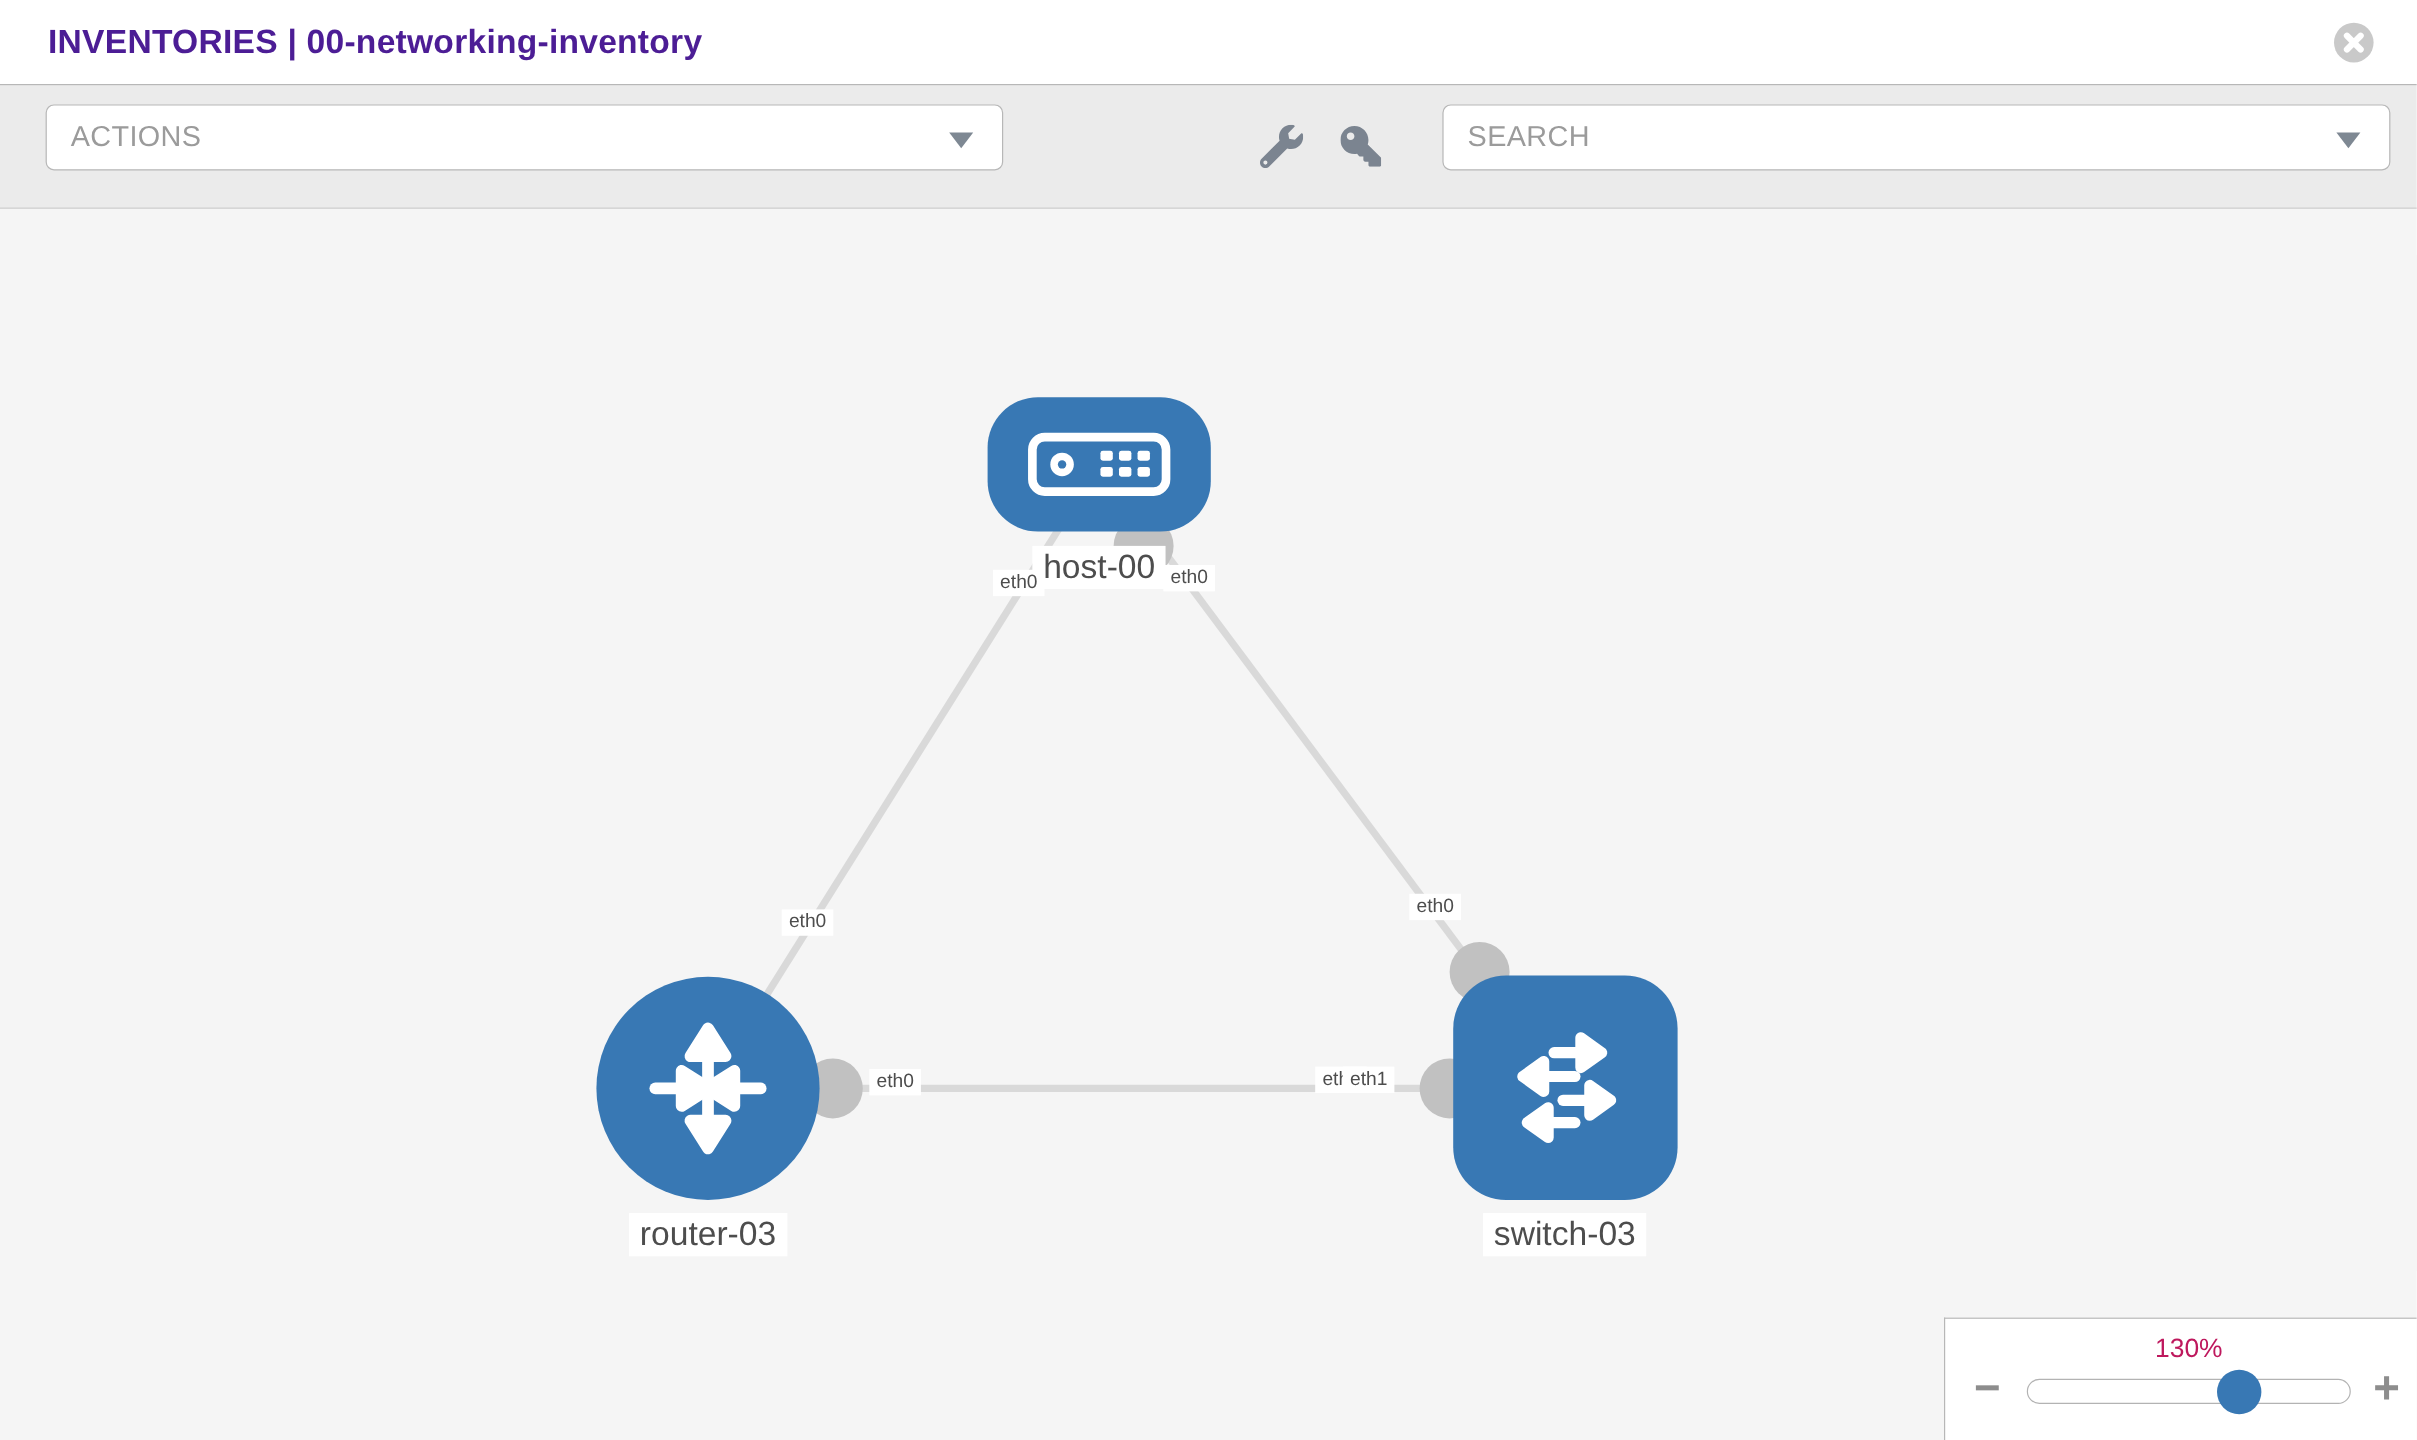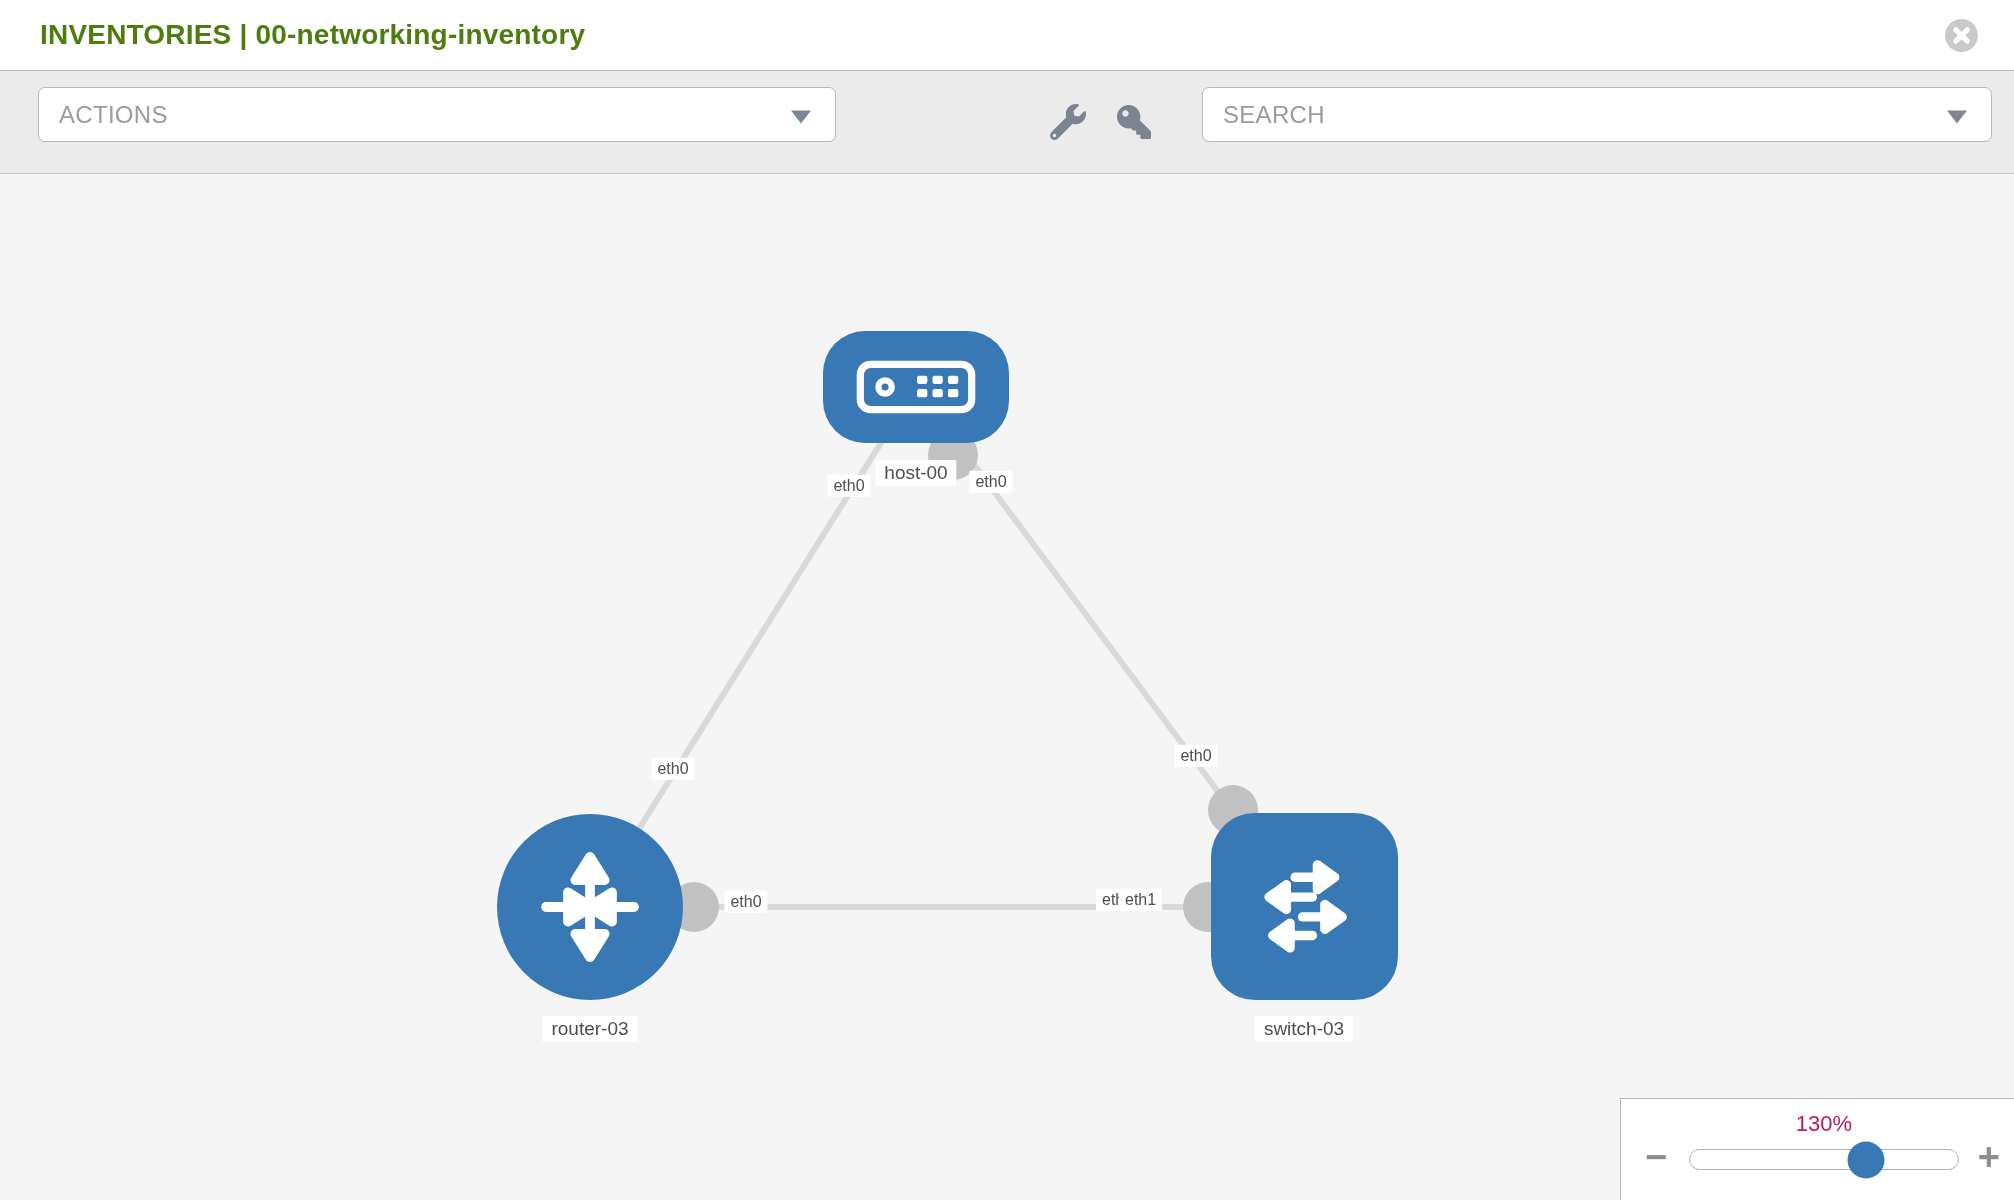--- a/index.html
+++ b/index.html
@@ -2,21 +2,21 @@
 <html><head>
 <meta charset="utf-8">
 <style>
   * { margin:0; padding:0; box-sizing:border-box; }
   html,body { width:2014px; height:1200px; overflow:hidden;
               font-family:"Liberation Sans", sans-serif; background:#fff; }
 
   
   .header { position:relative; width:100%; height:70px; background:#ffffff; }
   .header .title { position:absolute; left:40px; top:50%; transform:translateY(-50%);
-                   font-size:28px; font-weight:bold; color:#4d7c0f; letter-spacing:0.2px;text-align:right; }
+                   font-size:28px; font-weight:bold; color:#4c1d95; letter-spacing:0.2px;text-align:right; }
   .close-btn { position:absolute; right:36px; top:19px; width:33px; height:33px;
                border-radius:50%; background:#c9c9c9; border:none; cursor:pointer;
                display:flex; align-items:center; justify-content:center; }
 
   
   .toolbar { position:relative; width:100%; height:104px; background:#ebebeb;
              border-top:1px solid #b7b7b7; border-bottom:1px solid #c7c7c7; }
   .select { position:absolute; top:16px; height:55px; background:#fff;
             border:1px solid #b7b7b7; border-radius:7px; display:flex;
             align-items:center; cursor:pointer; }
@@ -36,21 +36,21 @@
   .canvas { position:relative; width:2014px; height:1042px; background:#f5f5f5; }
   .links-svg { position:absolute; left:0; top:0; z-index:1; }
   .node { position:absolute; z-index:2; background:#3878b4; display:flex;
           align-items:center; justify-content:center; cursor:pointer; }
   .node.host   { left:823px;  top:157px; width:186px; height:112px; border-radius:42px; }
   .node.router { left:497px;  top:640px; width:186px; height:186px; border-radius:50%; }
   .node.switch { left:1211px; top:639px; width:187px; height:187px; border-radius:44px; }
   .chip { position:absolute; z-index:3; transform:translate(-50%,-50%);
           background:#ffffff; color:#4d4d4d; font-size:16px; line-height:1.15;
           padding:2px 6px; white-space:nowrap; }
-  .chip.node-label { font-size:19px; padding:2px 9px; }
+  .chip.node-label { font-size:28px; padding:2px 9px; }
   .chip.left-anchor { transform:translate(0,-50%); }
 
   
   .zoom-panel { position:absolute; right:0; bottom:0; width:394px; height:118px;
                 background:#ffffff; border-left:1px solid #b7b7b7;
                 border-top:1px solid #b7b7b7; z-index:10; }
   .zoom-level { position:absolute; left:203px; top:12px; transform:translateX(-50%);
                 font-size:22px; color:#be185d; }
   .zoom-btn { position:absolute; top:38px; background:none; border:none; cursor:pointer;
               font-size:38px; font-weight:bold; color:#8d8d8d; line-height:40px; }

